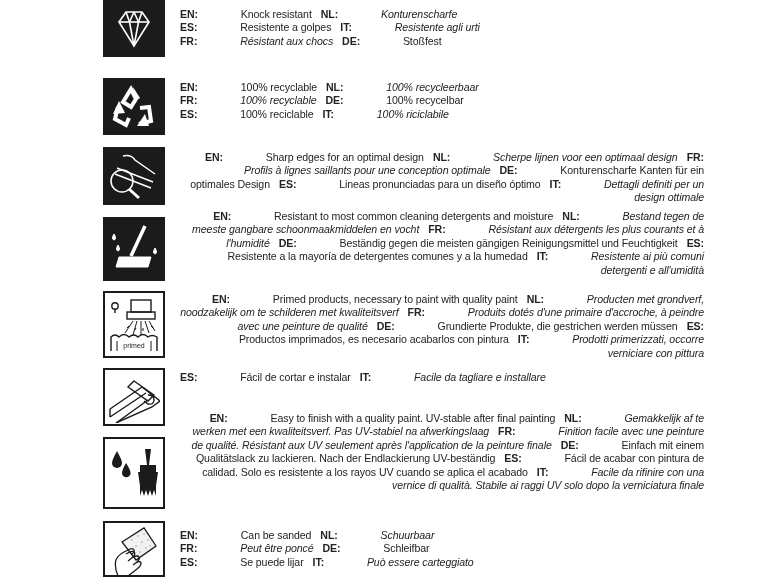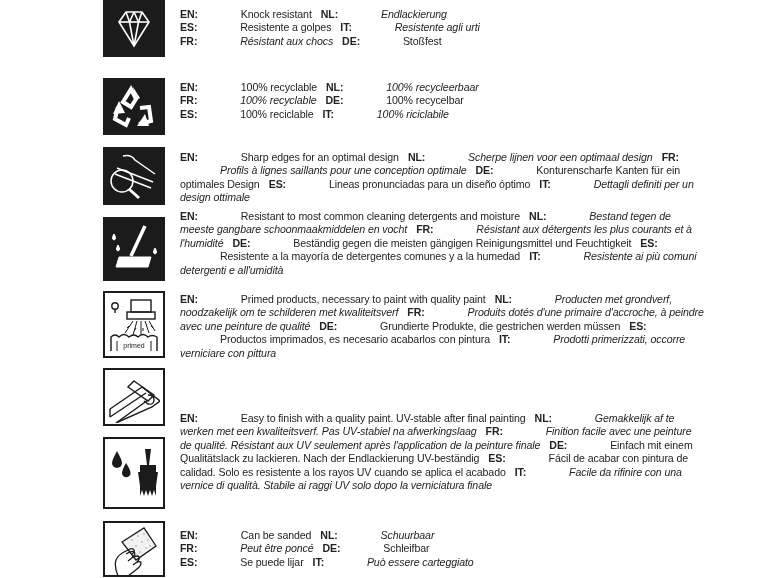--- a/index.html
+++ b/index.html
@@ -12,42 +12,42 @@
     position:absolute;left:103px;width:62px;box-sizing:border-box;
     display:flex;align-items:center;justify-content:center;
   }
   .icon-box.black{background:#1b1b1b;}
   .icon-box.white{background:#fff;border:2px solid #1b1b1b;}
   .icon-box svg{display:block;}
   .row-text{
     position:absolute;left:180px;
     font-size:10.6px;line-height:13.4px;letter-spacing:-0.1px;
   }
-  .row-text.wide{width:524px;}
+  .row-text.wide{width:524px;text-align:right;}
   .lang-label{font-weight:700;font-style:normal;}
   .lang-text{font-weight:400;padding-left:40px;}
   .lang-text.it{font-style:italic;}
   .pair{margin-right:9px;}
   .pair:last-child{margin-right:0;}
   .primed-tag{font-size:7px;font-family:"Liberation Sans",sans-serif;}
 </style>
 </head>
 <body>
 
 <div class="page" id="rows-root">
     <div class="icon-box black" style="top: 0px; height: 57px;">
       <svg width="46" height="44" viewBox="0 0 46 44" fill="none" stroke="#fff" stroke-width="1.6">
     <path d="M8 15 L15 5 H31 L38 15 L23 39 Z"></path>
     <path d="M8 15 H38"></path>
     <path d="M15 5 L18.5 15 L23 39 L27.5 15 L31 5"></path>
     <path d="M23 5 L18.5 15 M23 5 L27.5 15"></path>
   </svg>
     </div>
     <div class="row-text" style="top: 8px;">
-      <div><span class="pair"><span class="lang-label">EN: </span><span class="lang-text">Knock resistant</span></span><span class="pair"><span class="lang-label ">NL: </span><span class="lang-text it">Endlackierung</span></span></div>
+      <div><span class="pair"><span class="lang-label">EN: </span><span class="lang-text">Knock resistant</span></span><span class="pair"><span class="lang-label ">NL: </span><span class="lang-text it">Konturenscharfe</span></span></div>
       <div><span class="pair"><span class="lang-label">ES: </span><span class="lang-text">Resistente a golpes</span></span><span class="pair"><span class="lang-label ">IT: </span><span class="lang-text it">Resistente agli urti</span></span></div>
       <div><span class="pair"><span class="lang-label ">FR: </span><span class="lang-text it">Résistant aux chocs</span></span><span class="pair"><span class="lang-label">DE: </span><span class="lang-text">Stoßfest</span></span></div>
     </div>
     <div class="icon-box black" style="top: 78px; height: 57px;">
       <svg width="50" height="48" viewBox="0 0 50 48">
     <g fill="#fff">
       <path d="M24 4 L31 15 L26 18 Z"></path>
       <path d="M22 6 L14 19 L22 24 L27 16 Z" fill="none" stroke="#fff" stroke-width="4"></path>
       <path d="M10 20 L16 32 L4 33 Z" transform="translate(0,-2)"></path>
       <path d="M9 24 L6 36 L17 42 L20 35" fill="none" stroke="#fff" stroke-width="4"></path>
@@ -111,20 +111,21 @@
     </div>
     <div class="icon-box white" style="top: 368px; height: 58px;">
       <svg width="52" height="52" viewBox="0 0 52 52" fill="none" stroke="#1b1b1b" stroke-width="1.4">
     <path d="M2 38 L34 16 M2 46 L38 22 M8 52 L40 29"></path>
     <path d="M2 38 L2 46 M34 16 L52 30 L44 36 L8 52"></path>
     <path d="M26 10 L46 24 L40 30 L20 16 Z"></path>
     <path d="M40 24 q6 0 6 5 q0 5 -6 4 l-4 -3"></path>
   </svg>
     </div>
     <div class="row-text" style="top: 371px;">
+      <div><span class="pair"><span class="lang-label">ES: </span><span class="lang-text">Fácil de cortar e instalar</span></span><span class="pair"><span class="lang-label ">IT: </span><span class="lang-text it">Facile da tagliare e installare</span></span></div>
     </div>
     <div class="icon-box white" style="top: 437px; height: 72px;">
       <svg width="50" height="52" viewBox="0 0 50 52">
     <g fill="#1b1b1b">
       <path d="M8 4 q-5 9 -5 12 a5 5 0 0 0 10 0 q0 -3 -5 -12 Z"></path>
       <path d="M17 16 q-4 7 -4 10 a4.3 4.3 0 0 0 8.6 0 q0 -3 -4.6 -10 Z"></path>
       <path d="M36 2 L42 2 L40 18 L38 18 Z"></path>
       <rect x="31" y="18" width="16" height="7"></rect>
       <path d="M29 25 h20 l-2 14 h-16 Z"></path>
       <path d="M31 39 h16 v10 l-2 -6 -2 6 -2 -6 -2 6 -2 -6 -2 6 -2 -6 -2 6 Z"></path>

